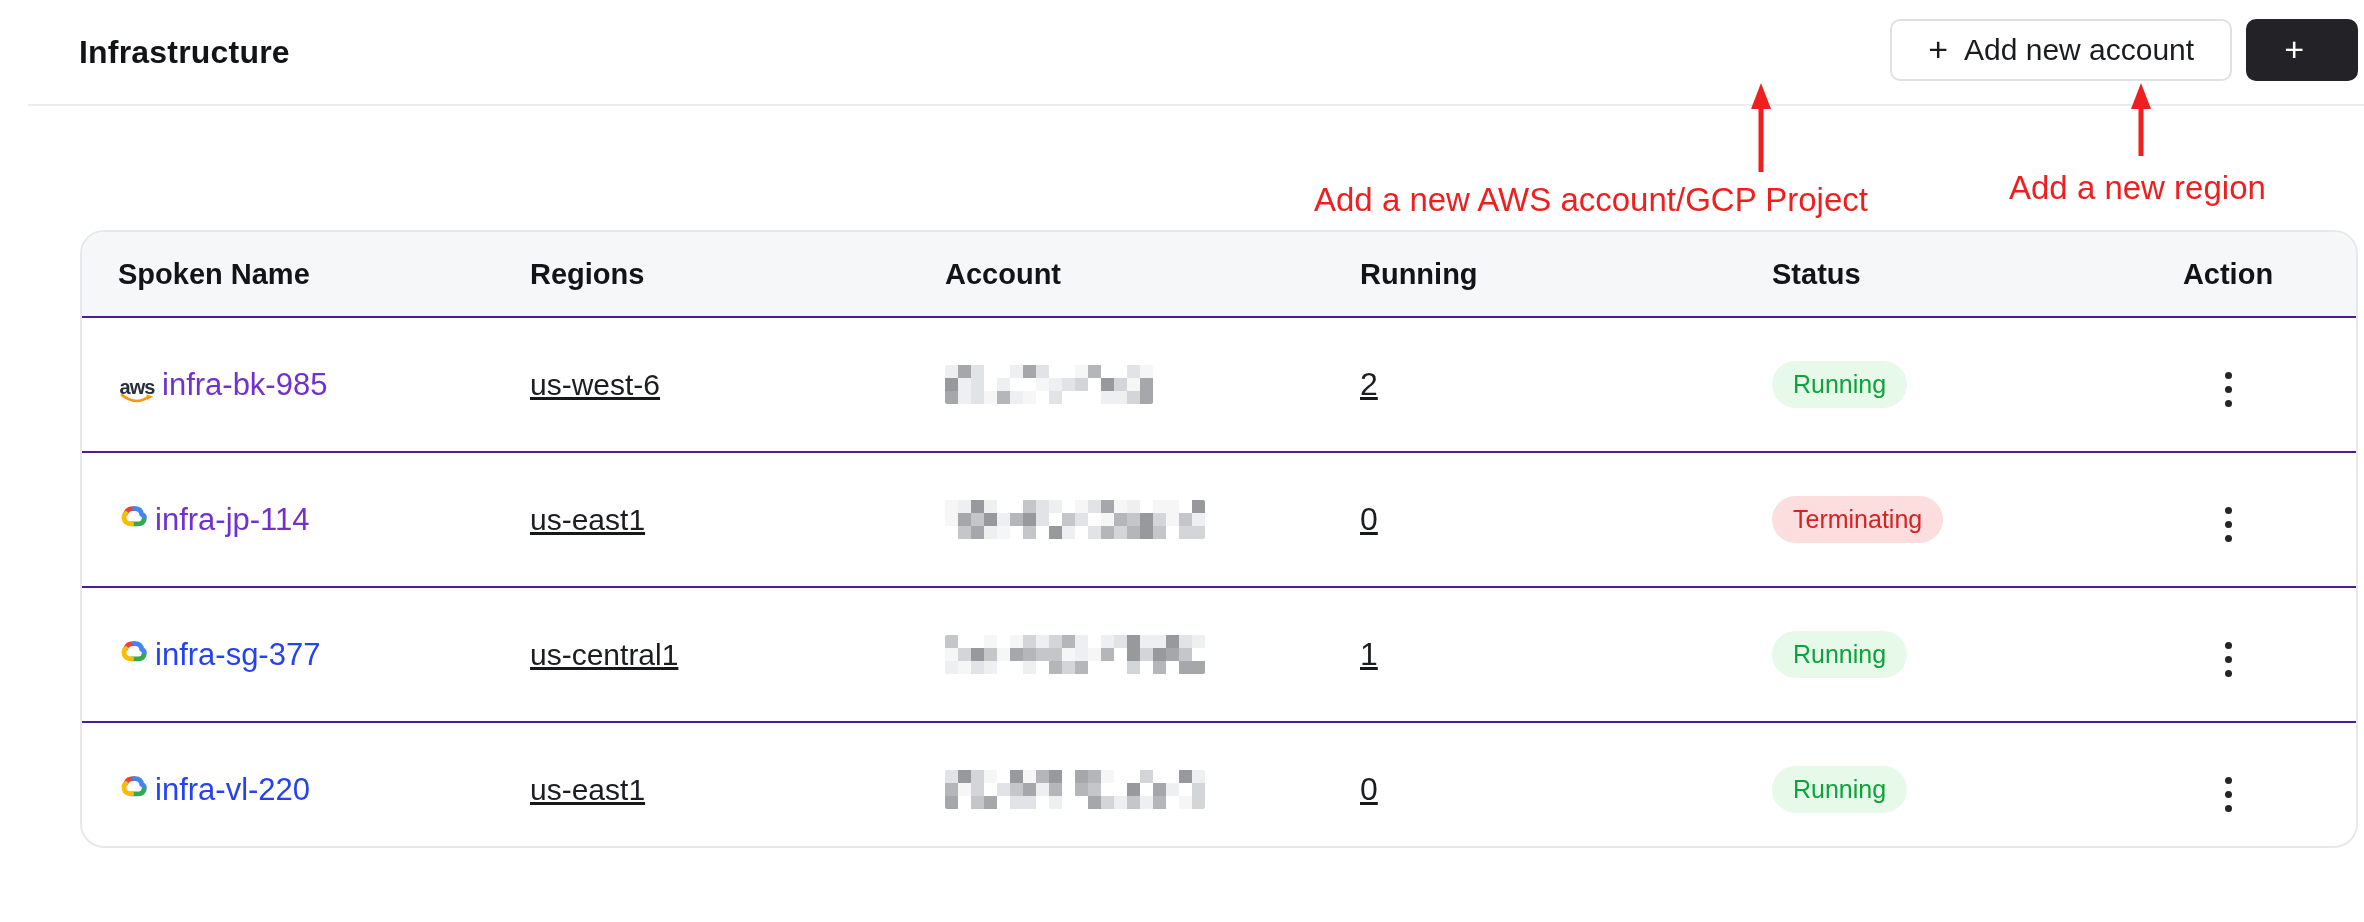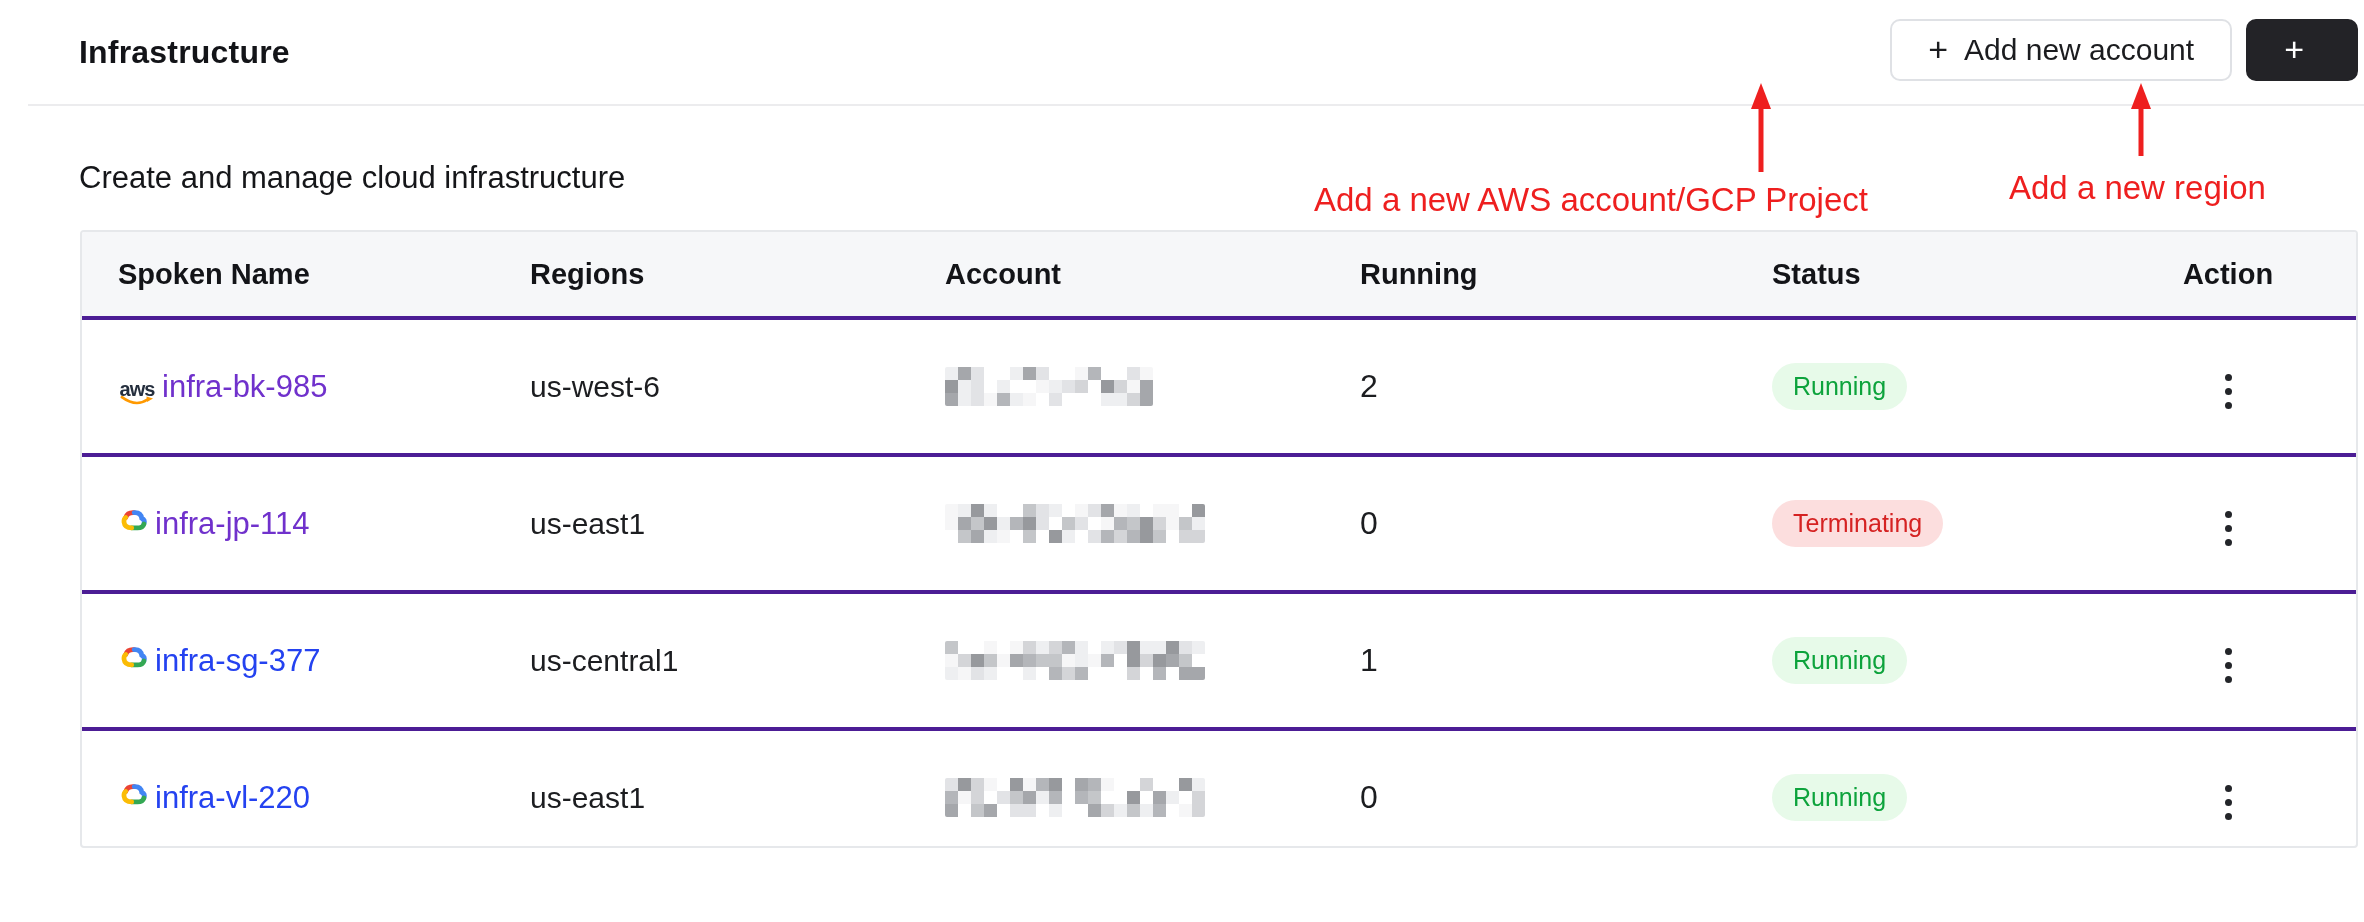--- a/index.html
+++ b/index.html
@@ -24,26 +24,26 @@
   
   .annot{position:absolute;color:#ee1f1f;font-size:33px;white-space:nowrap;}
   .annot-left{left:1286px;top:181px;}
   .annot-right{left:1981px;top:169px;}
   .annot-arrow{position:absolute;}
   .arrow-1{left:1717px;top:82px;}
   .arrow-2{left:2097px;top:82px;}
 
   
   .card{position:absolute;left:52px;top:230px;width:2278px;height:618px;
-        border:2px solid #e6e8eb;border-radius:4px;overflow:hidden;background:#fff;box-sizing:border-box;}
+        border:2px solid #e6e8eb;border-radius:24px;overflow:hidden;background:#fff;box-sizing:border-box;}
   table{width:100%;border-collapse:collapse;table-layout:fixed;}
   th{height:84px;background:#f6f7f9;text-align:left;font-size:29px;font-weight:600;
      color:#131418;padding:0 0 0 36px;vertical-align:middle;}
   td{height:133px;font-size:30px;color:#1c1d20;padding:0 0 0 36px;vertical-align:middle;}
-  tbody tr{border-top:4px solid #4c1d95;}
+  tbody tr{border-top:2px solid #4c1d95;text-decoration:underline;}
   th.c-action,td.c-action{text-align:center;padding-left:0;padding-right:56px;}
 
   
   .nm-link{display:inline-flex;align-items:center;gap:6px;text-decoration:none;font-size:31px;cursor:pointer;}
   .nm-link.visited{color:#7031cc;}
   .nm-link.unvisited{color:#2442f0;}
 
   
   .aws-ic{display:inline-flex;flex-direction:column;align-items:center;width:38px;line-height:1;}
   .aws-word{font-size:20px;font-weight:700;letter-spacing:-1px;color:#252f3e;}
@@ -78,21 +78,20 @@
       <button class="btn btn-light">
         <span class="plus">+</span>
         <span>Add new account</span>
       </button>
       <button class="btn btn-dark">
         <span class="plus">+</span>
       </button>
     </div>
   </div>
 
-  <div class="subtitle">Create and manage cloud infrastructure</div>
 
   <svg class="annot-arrow arrow-1" width="32" height="94" viewBox="0 0 32 94">
     <line x1="16" y1="22" x2="16" y2="90" stroke="#ee1f1f" stroke-width="5"></line>
     <polygon points="16,1 6,27 26,27" fill="#ee1f1f"></polygon>
   </svg>
   <svg class="annot-arrow arrow-2" width="32" height="78" viewBox="0 0 32 78">
     <line x1="16" y1="22" x2="16" y2="74" stroke="#ee1f1f" stroke-width="5"></line>
     <polygon points="16,1 6,27 26,27" fill="#ee1f1f"></polygon>
   </svg>
   <div class="annot annot-right">Add a new region</div>

